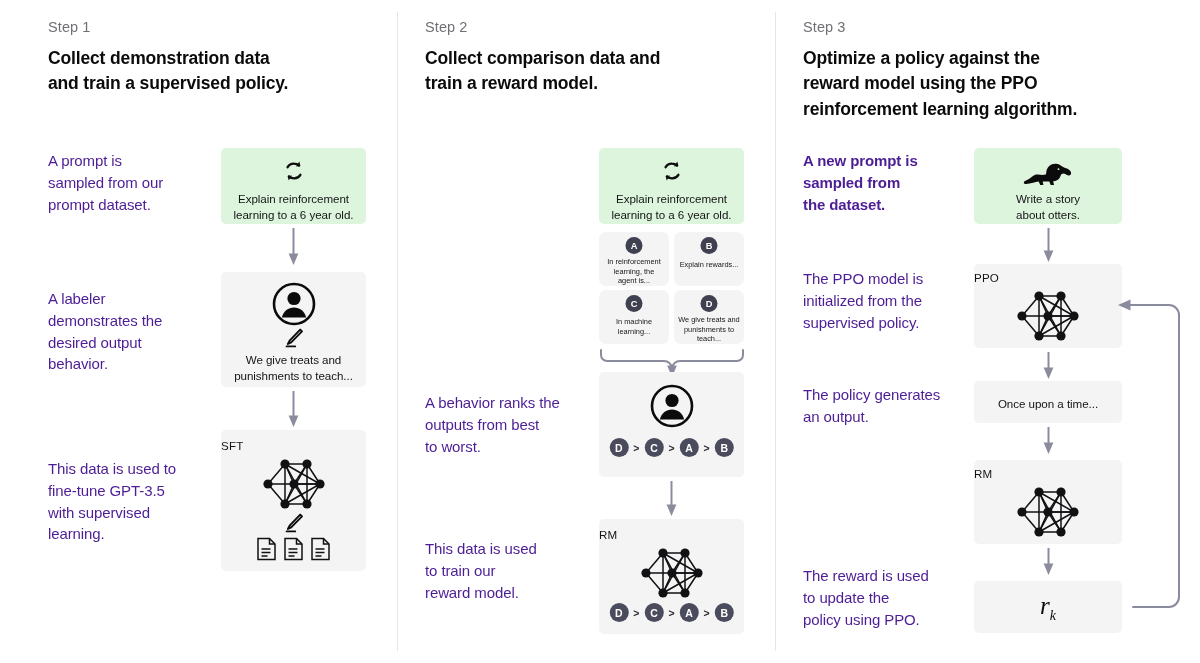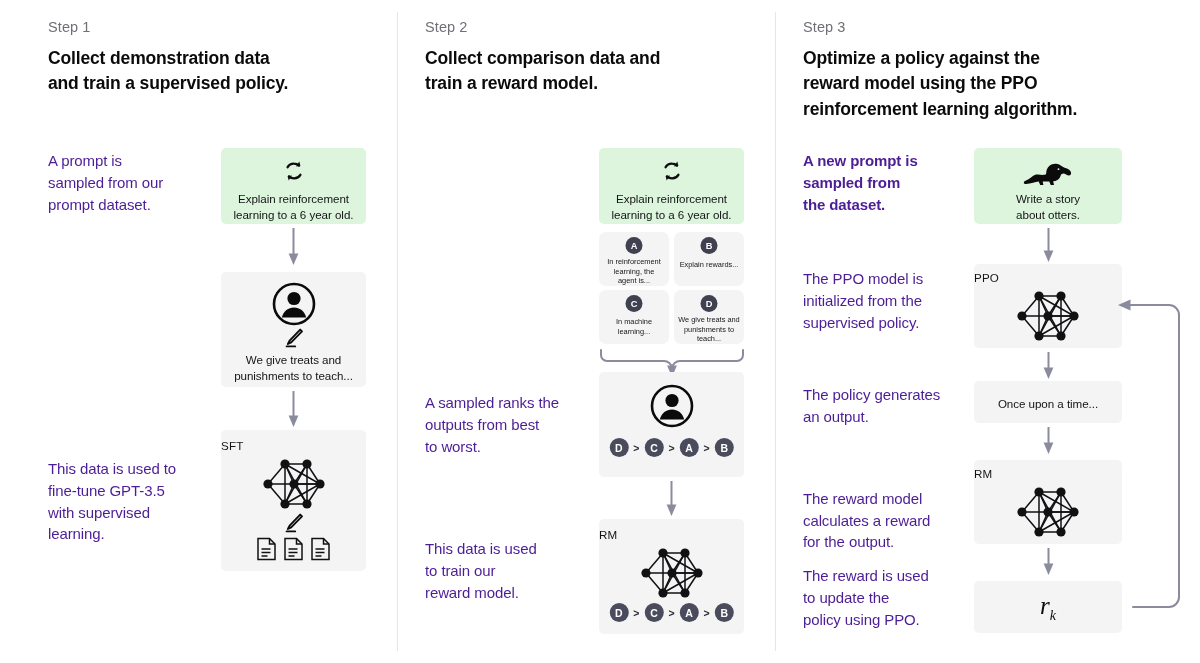--- a/index.html
+++ b/index.html
@@ -82,20 +82,24 @@
 
   <div class="col" style="left:0;width:397px;">
 
     <div class="step-label" style="left:48px;top:19px;">Step 1</div>
     <div class="step-title" style="left:48px;top:46px;width:330px;white-space:pre-line;">Collect demonstration data
 and train a supervised policy.</div>
 
     <div class="desc" style="left:48px;top:150px;width:180px;white-space:pre-line;">A prompt is
 sampled from our
 prompt dataset.</div>
+    <div class="desc" style="left:48px;top:288px;width:185px;white-space:pre-line;">A labeler
+demonstrates the
+desired output
+behavior.</div>
     <div class="desc" style="left:48px;top:458px;width:200px;white-space:pre-line;">This data is used to
 fine-tune GPT-3.5
 with supervised
 learning.</div>
 
     <div class="card green" style="left:221px;top:148px;width:145px;height:76px;">
       <span class="abs" style="left:50%;top:11px;transform:translateX(-50%);">
         <svg width="24" height="24" viewBox="0 0 24 24">
           <path d="M5.6 8.2A7.2 7.2 0 0 1 12 4.7a7.2 7.2 0 0 1 5 2" fill="none" stroke="#0d0d0f" stroke-width="2.3" stroke-linecap="round"></path>
           <path d="M18.4 15.8A7.2 7.2 0 0 1 12 19.3a7.2 7.2 0 0 1-5-2" fill="none" stroke="#0d0d0f" stroke-width="2.3" stroke-linecap="round"></path>
@@ -185,21 +189,21 @@
       </span>
     </div>
   </div>
 
   <div class="col" style="left:397px;width:378px;">
 
     <div class="step-label" style="left:28px;top:19px;">Step 2</div>
     <div class="step-title" style="left:28px;top:46px;width:320px;white-space:pre-line;">Collect comparison data and
 train a reward model.</div>
 
-    <div class="desc" style="left:28px;top:392px;width:190px;white-space:pre-line;">A sampled ranks the
+    <div class="desc" style="left:28px;top:392px;width:190px;white-space:pre-line;">A behavior ranks the
 outputs from best
 to worst.</div>
     <div class="desc" style="left:28px;top:538px;width:180px;white-space:pre-line;">This data is used
 to train our
 reward model.</div>
 
     <div class="card green" style="left:202px;top:148px;width:145px;height:76px;">
       <span class="abs" style="left:50%;top:11px;transform:translateX(-50%);">
         <svg width="24" height="24" viewBox="0 0 24 24">
           <path d="M5.6 8.2A7.2 7.2 0 0 1 12 4.7a7.2 7.2 0 0 1 5 2" fill="none" stroke="#0d0d0f" stroke-width="2.3" stroke-linecap="round"></path>
@@ -310,25 +314,20 @@
 reinforcement learning algorithm.</div>
 
     <div class="desc" style="left:28px;top:150px;width:175px;white-space:pre-line;font-weight:bold;">A new prompt is
 sampled from
 the dataset.</div>
     <div class="desc" style="left:28px;top:268px;width:180px;white-space:pre-line;">The PPO model is
 initialized from the
 supervised policy.</div>
     <div class="desc" style="left:28px;top:384px;width:185px;white-space:pre-line;">The policy generates
 an output.</div>
-    <div class="desc" style="left:28px;top:466px;width:185px;white-space:pre-line;">
-      <span>The reward model
-calculates a reward
-for the output.</span>
-    </div>
     <div class="desc" style="left:28px;top:565px;width:185px;white-space:pre-line;">The reward is used
 to update the
 policy using PPO.</div>
 
     <div class="card green" style="left:199px;top:148px;width:148px;height:76px;">
       <span class="abs" style="left:50%;top:12px;transform:translateX(-50%);">
         <svg width="52" height="26" viewBox="0 0 52 26">
           <path d="M2 21.5c3.4-1.3 6.6-3.4 9.6-5.9 1.4-1.2 3-1.4 4.6-1.1 2.1.4 4.3.6 6.4.3 1-.1 1.6-.9 1.6-1.9.1-2.6 1-5.1 3-6.9 2.2-2 5.3-2.7 8.2-2.1 1.6.3 3 1.1 4.2 2.2.9.8 1.9 1.4 3.1 1.6 2 .4 3.8 1.3 5.2 2.8.9.9 1.3 2 1.1 3.2-.2 1-.9 1.6-1.9 1.7-1.3.2-2.5-.3-3.5-1.1-.6-.5-1.3-.8-2.1-.8-1.4 0-2.5.9-2.9 2.2-.5 1.8-1.6 3.3-3.2 4.3-1.3.8-2.7 1.2-4.2 1.3l.8 3.6h-3.3l-1.4-3.5h-6.6l.7 3.5h-3.2l-1.5-3.4c-1.9.3-3.8.7-5.6 1.3-2.6.8-5.2 1.2-7.9 1.1-.9 0-1.4-.5-1.4-1.2 0-.5.3-.9.7-1.1z" fill="#0b0b0c"></path>
           <circle cx="36.5" cy="9.2" r="0.9" fill="#ddf5dd"></circle>
         </svg>

